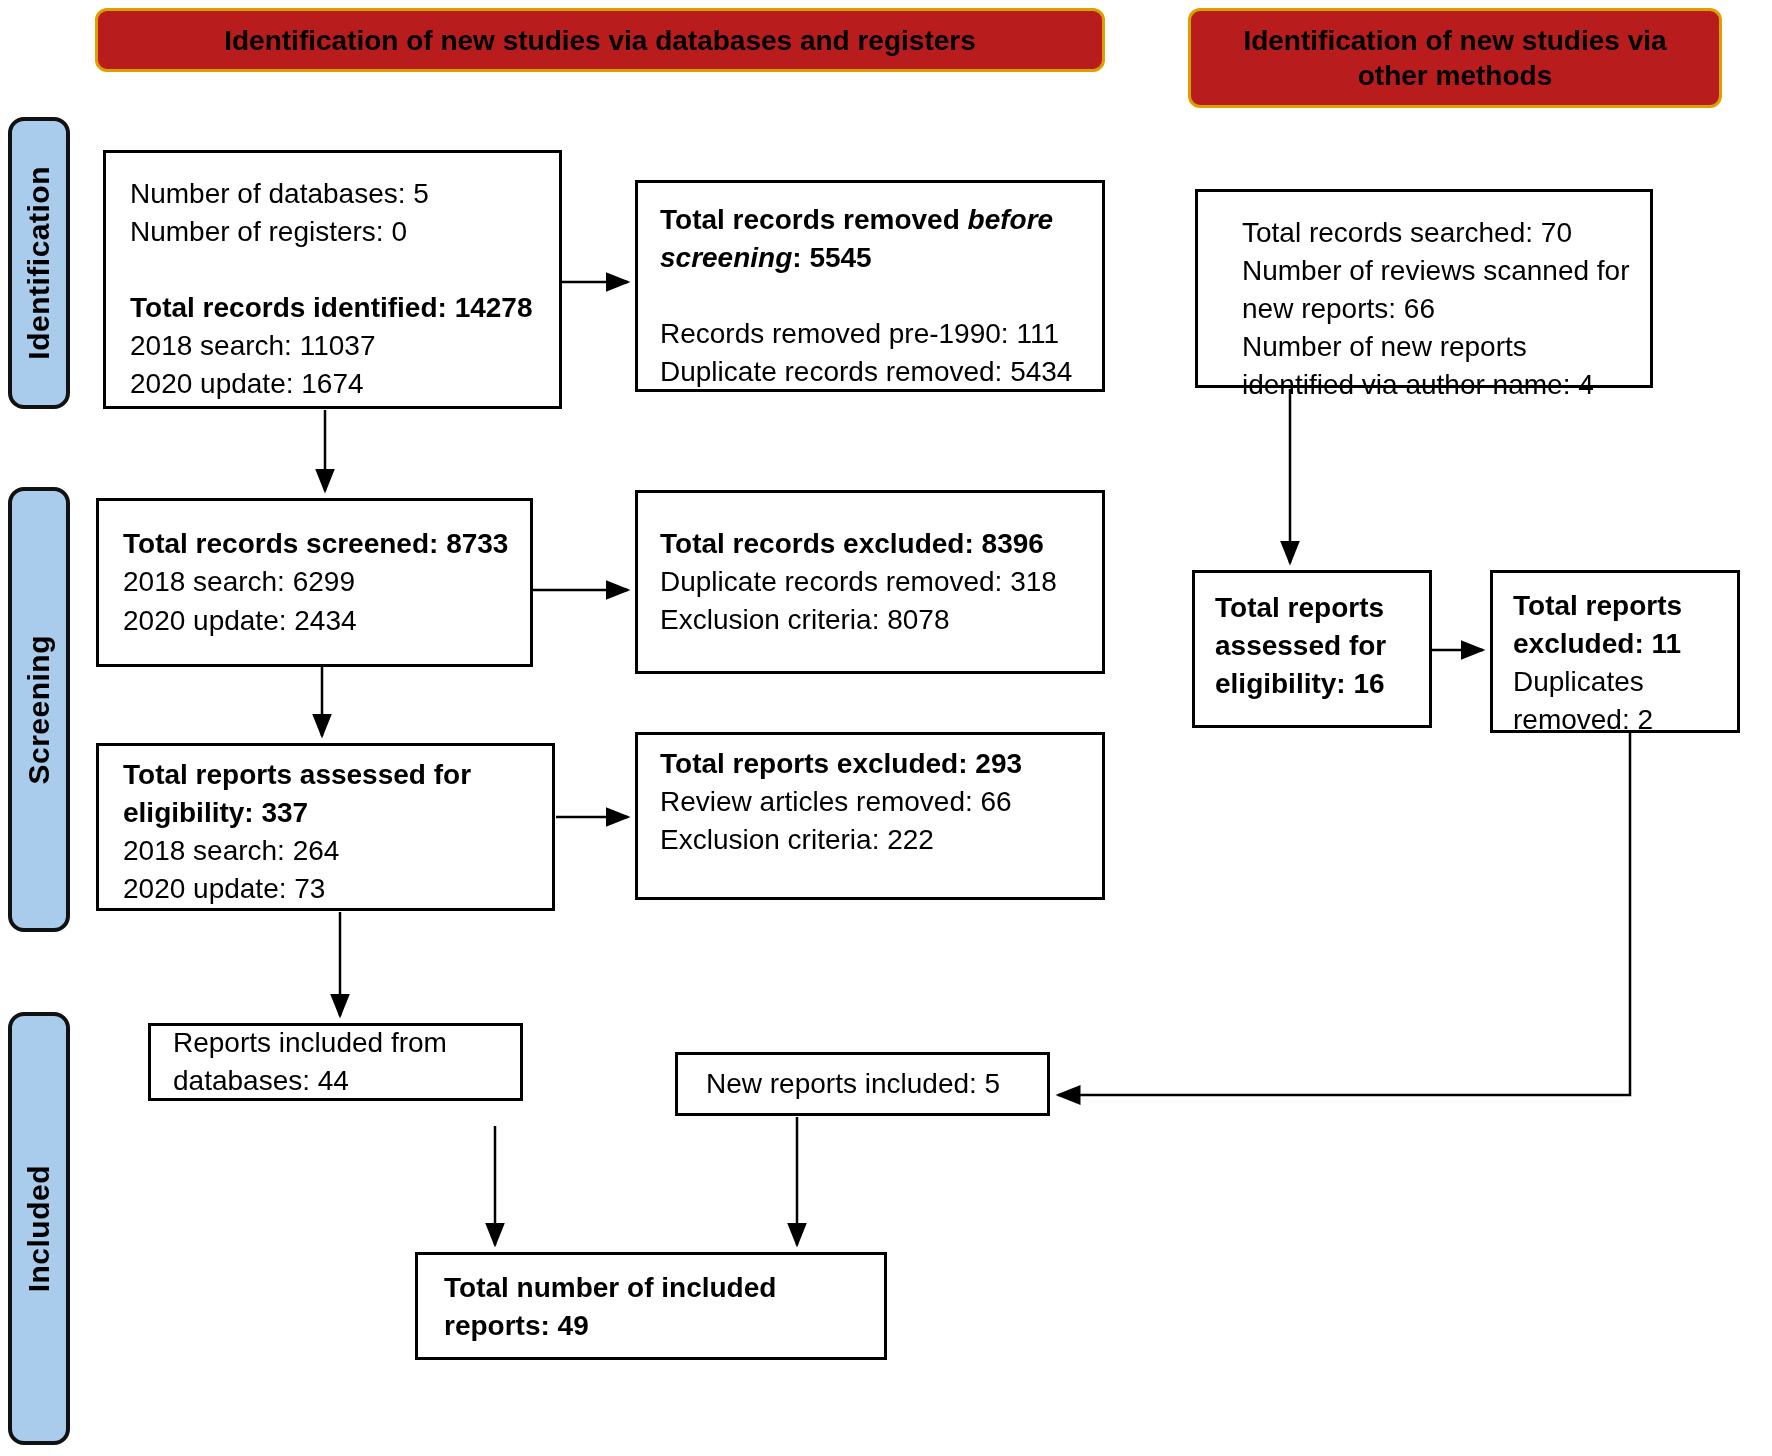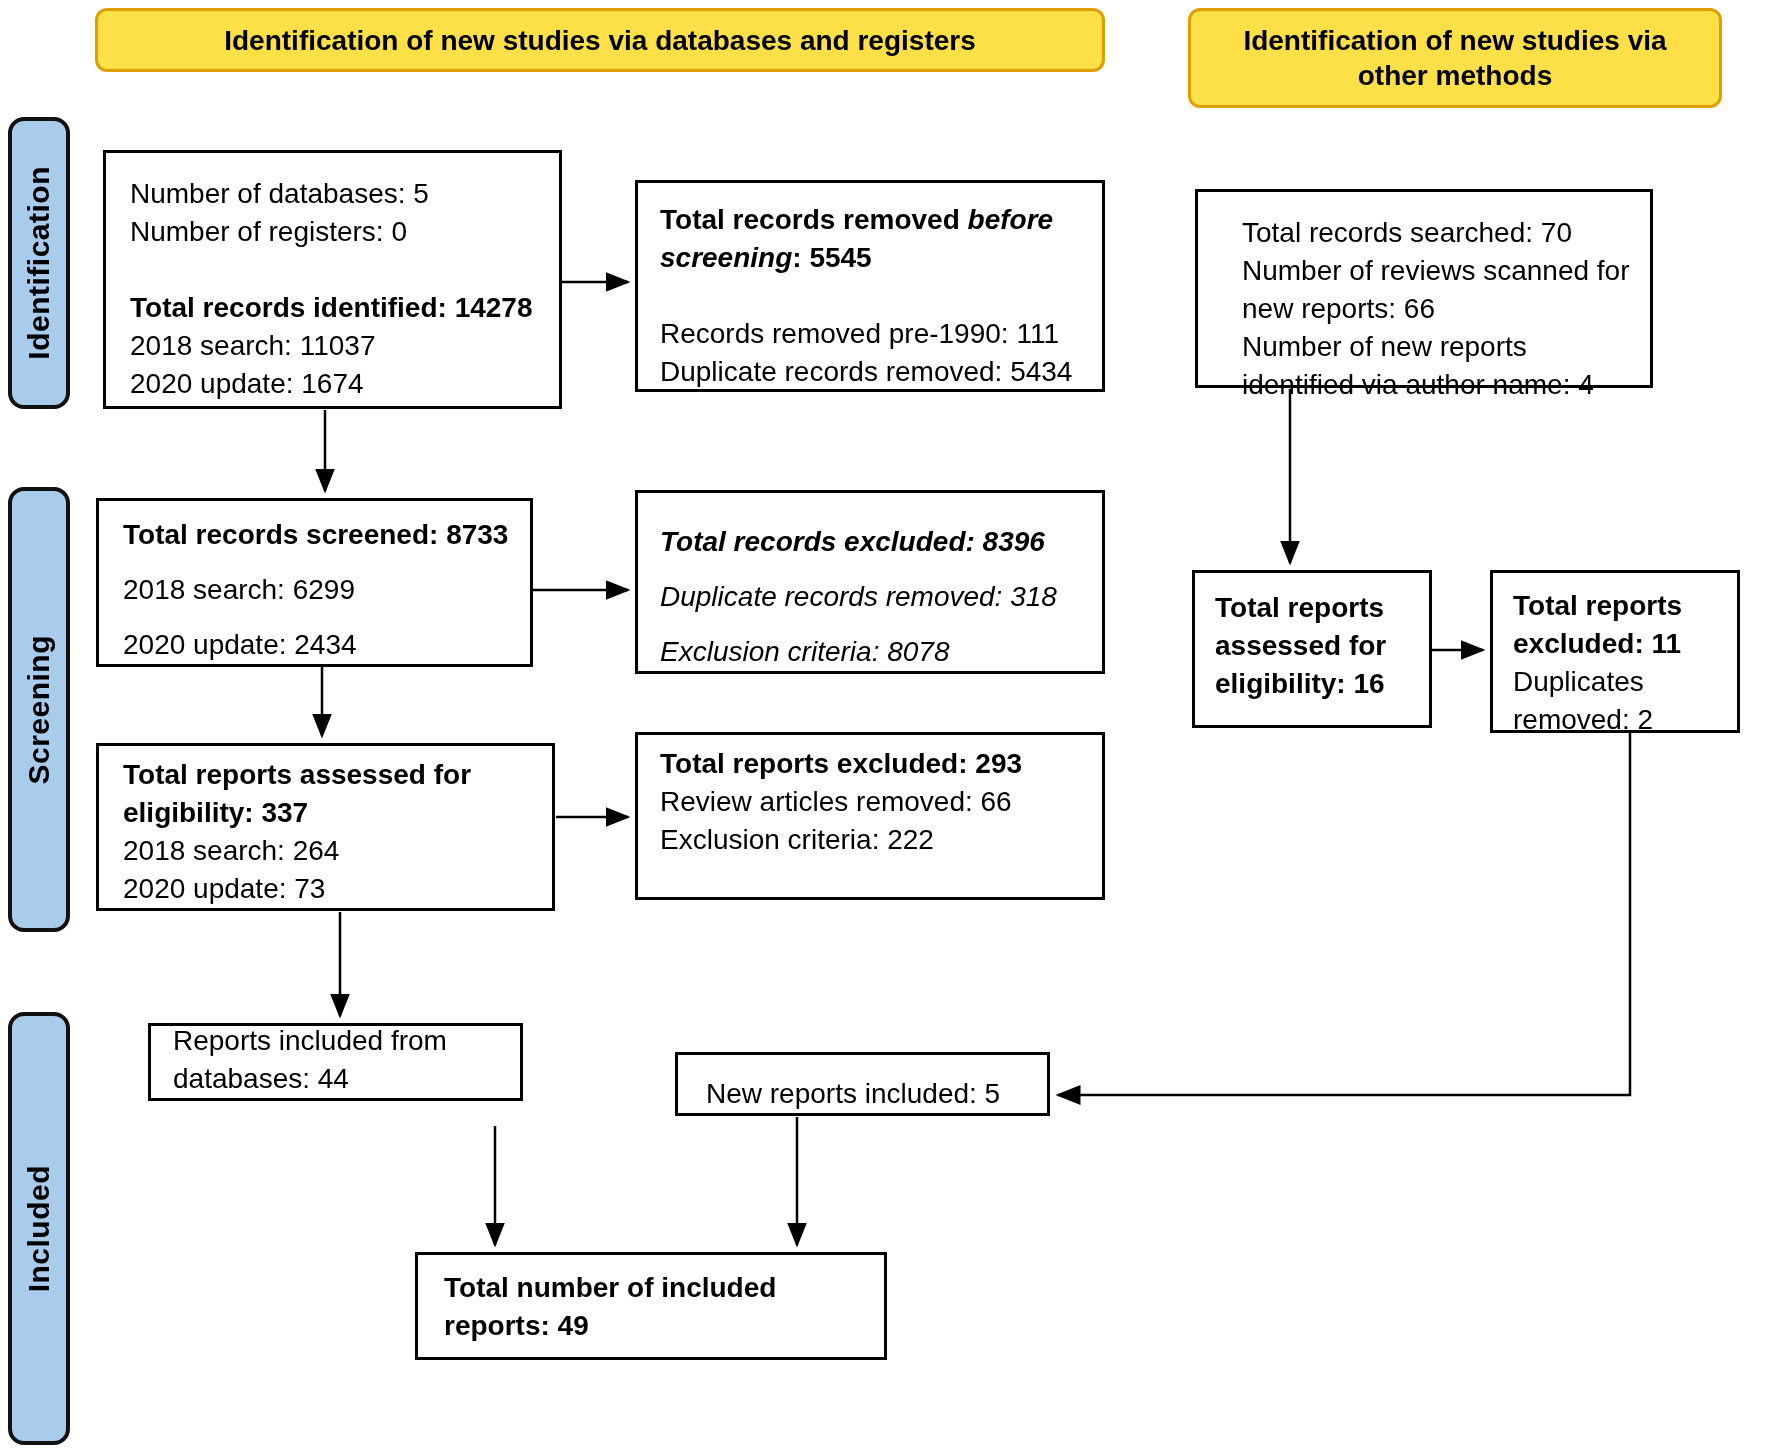--- a/index.html
+++ b/index.html
@@ -1,37 +1,37 @@
 <!DOCTYPE html>
 <html><head>
 <meta charset="utf-8">
 <style>
   html,body{margin:0;padding:0;background:#ffffff;}
   .canvas{
     position:relative;width:1772px;height:1456px;background:#ffffff;
     font-family:"Liberation Sans", sans-serif;color:#000;overflow:hidden;
   }
   .hdr{
-    position:absolute;background:#fde047;border:3px solid #DE9F03;border-radius:12px;
+    position:absolute;background:#b91c1c;border:3px solid #DE9F03;border-radius:12px;
     display:flex;align-items:center;justify-content:center;text-align:center;
     font-weight:bold;font-size:28px;line-height:1.25;box-sizing:border-box;padding:0 30px;
   }
   .stage{
     position:absolute;left:8px;width:62px;background:#A9CBEC;border:4px solid #111;
     border-radius:16px;display:flex;align-items:center;justify-content:center;box-sizing:border-box;
   }
   .stage span{
     writing-mode:vertical-rl;transform:rotate(180deg);
     font-weight:bold;font-size:30px;letter-spacing:.5px;white-space:nowrap;
   }
   .box{
     position:absolute;background:#fff;border:3px solid #000;box-sizing:border-box;
     font-size:28px;line-height:1.36;
   }
-  .box.center{display:flex;flex-direction:column;justify-content:flex-end;gap:17px;}
+  .box.center{display:flex;flex-direction:column;justify-content:center;}
   .b{font-weight:bold;}
   .i{font-style:italic;}
   .spacer{height:38px;}
   svg.arrows{position:absolute;left:0;top:0;width:1772px;height:1456px;pointer-events:none;}
 </style>
 </head>
 <body>
 
 <div class="canvas">
 
@@ -92,21 +92,21 @@
     <div>Number of reviews scanned for new reports: 66</div>
     <div>Number of new reports identified via author name: 4</div>
   </div>
 
   <div class="box center" style="left:96px;top:498px;width:437px;height:169px;padding:0 14px 0 24px;">
     <div class="b">Total records screened: 8733</div>
     <div>2018 search: 6299</div>
     <div>2020 update: 2434</div>
   </div>
 
-  <div class="box center" style="left:635px;top:490px;width:470px;height:184px;padding:0 14px 0 22px;font-style:italic;">
+  <div class="box center" style="left:635px;top:490px;width:470px;height:184px;padding:0 14px 0 22px;">
     <div class="b">Total records excluded: 8396</div>
     <div>Duplicate records removed: 318</div>
     <div>Exclusion criteria: 8078</div>
   </div>
 
   <div class="box" style="left:96px;top:743px;width:459px;height:168px;padding:10px 30px 0 24px;">
     <div class="b">Total reports assessed for eligibility: 337</div>
     <div>2018 search: 264</div>
     <div>2020 update: 73</div>
   </div>

